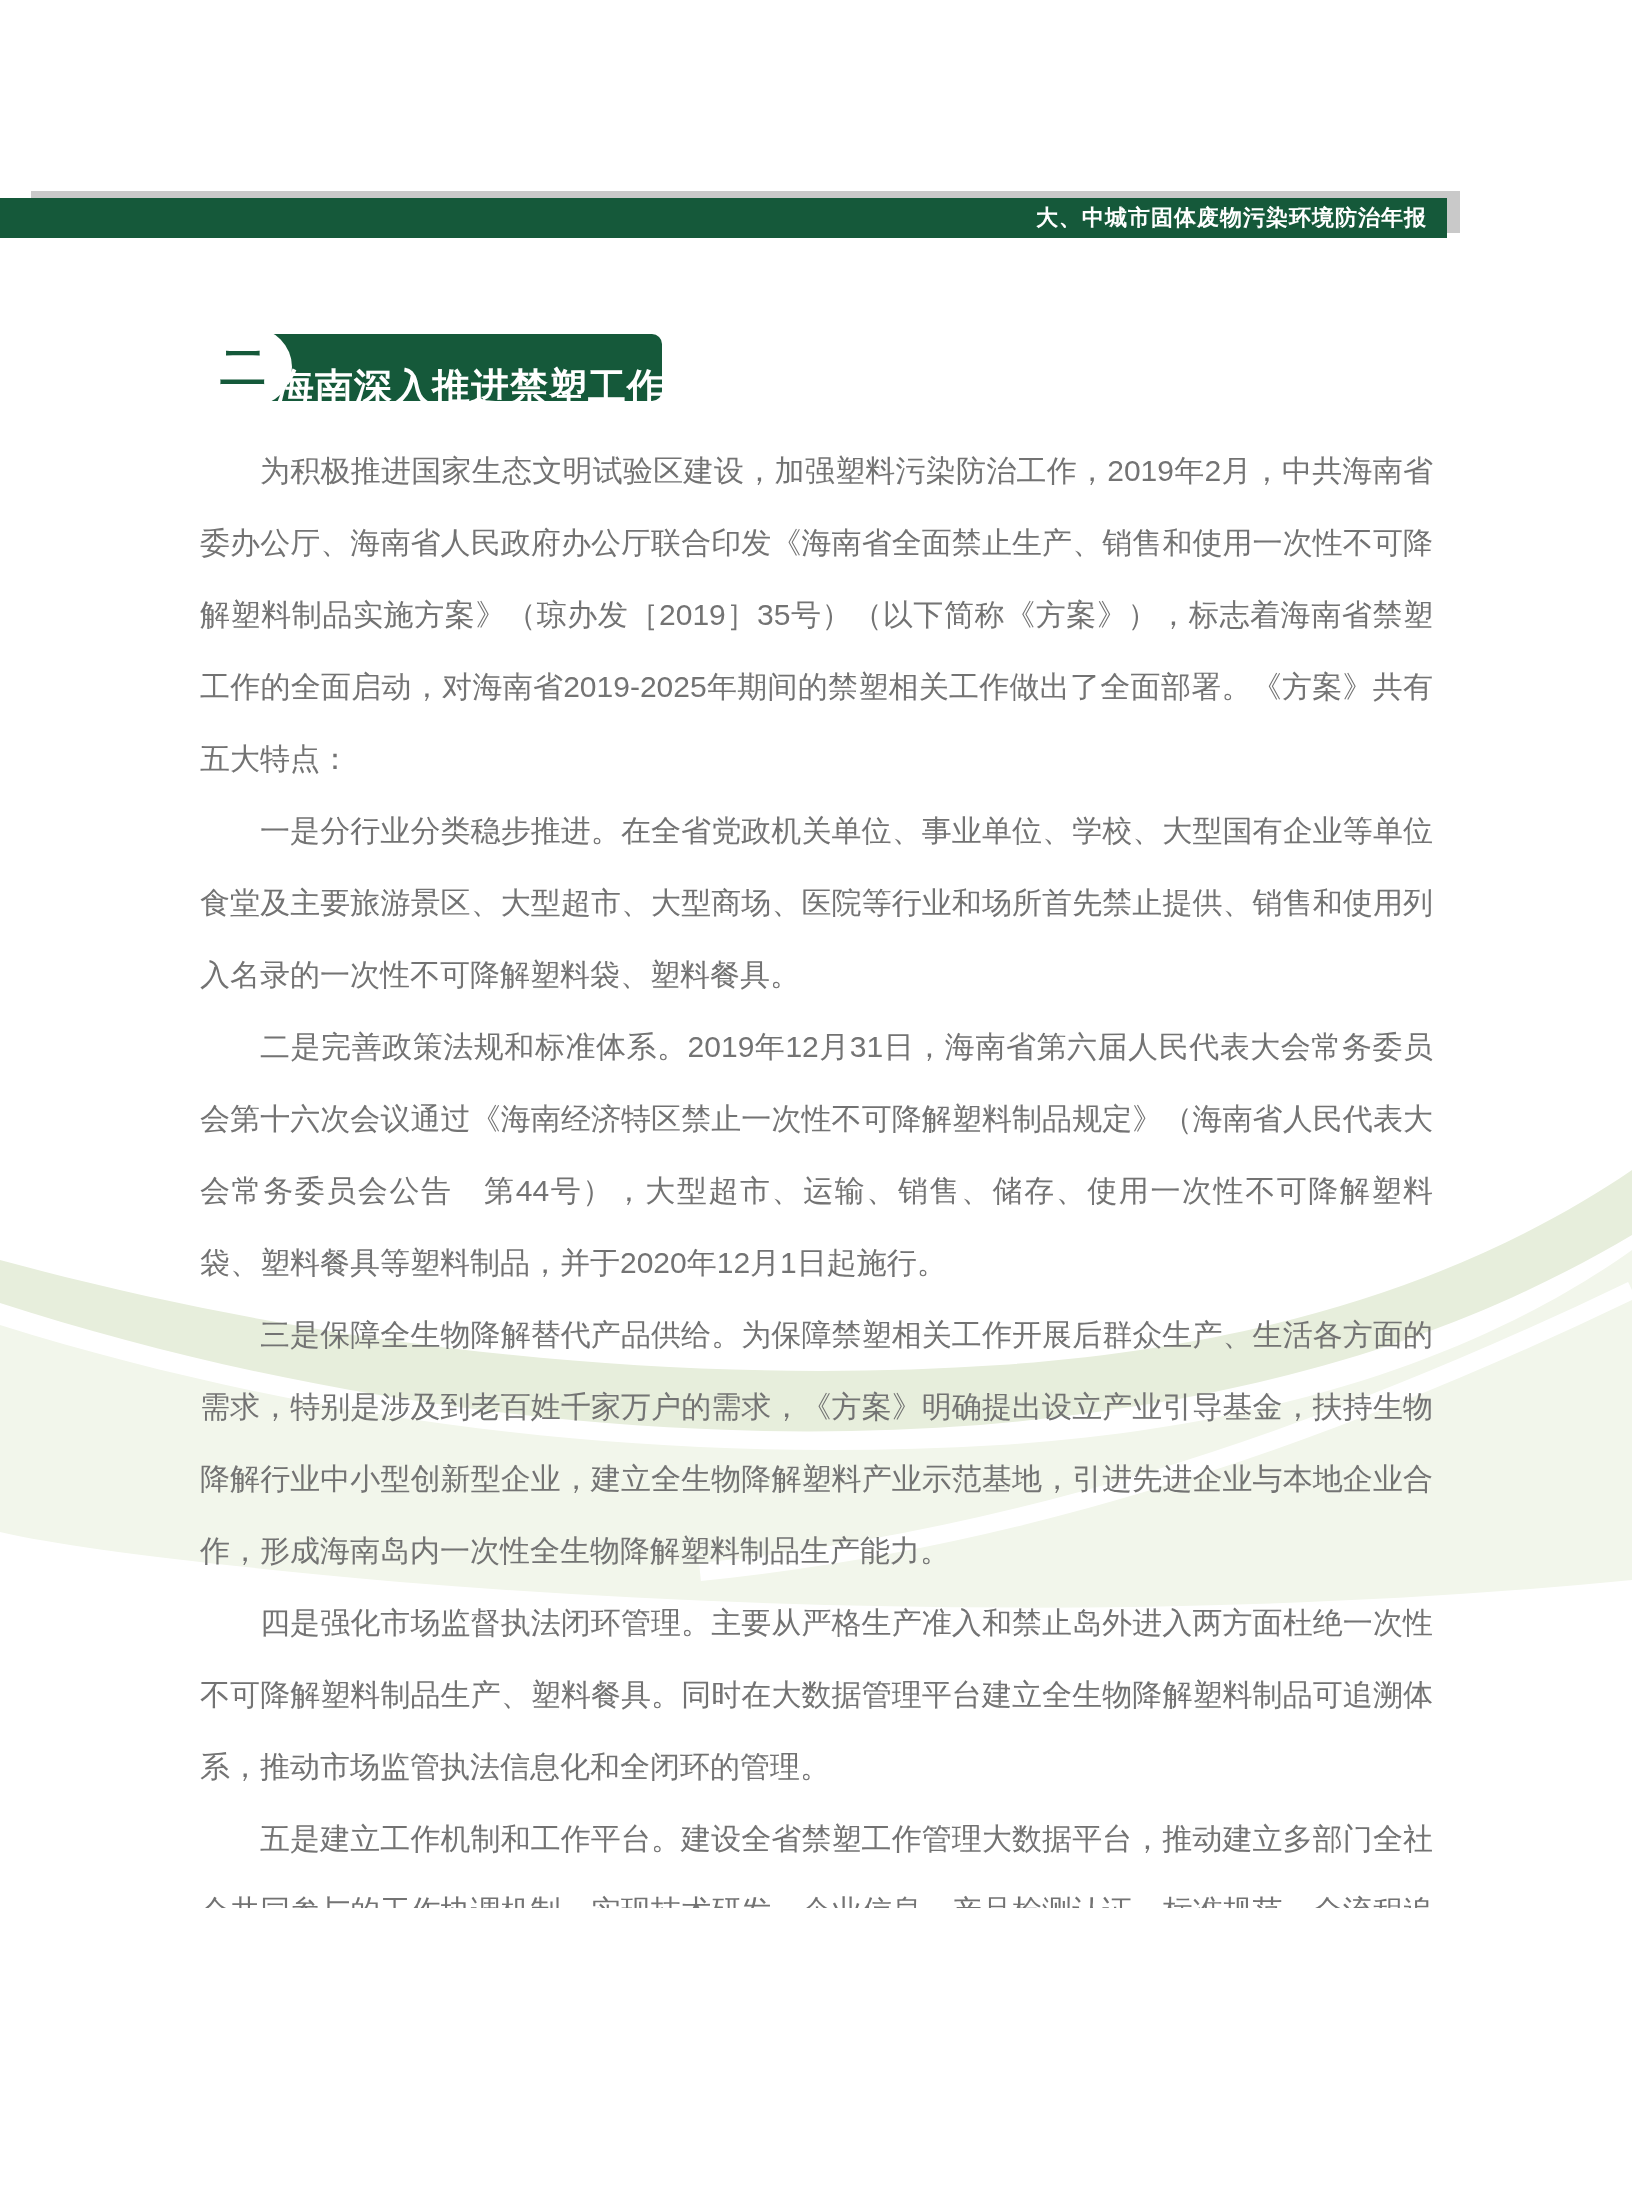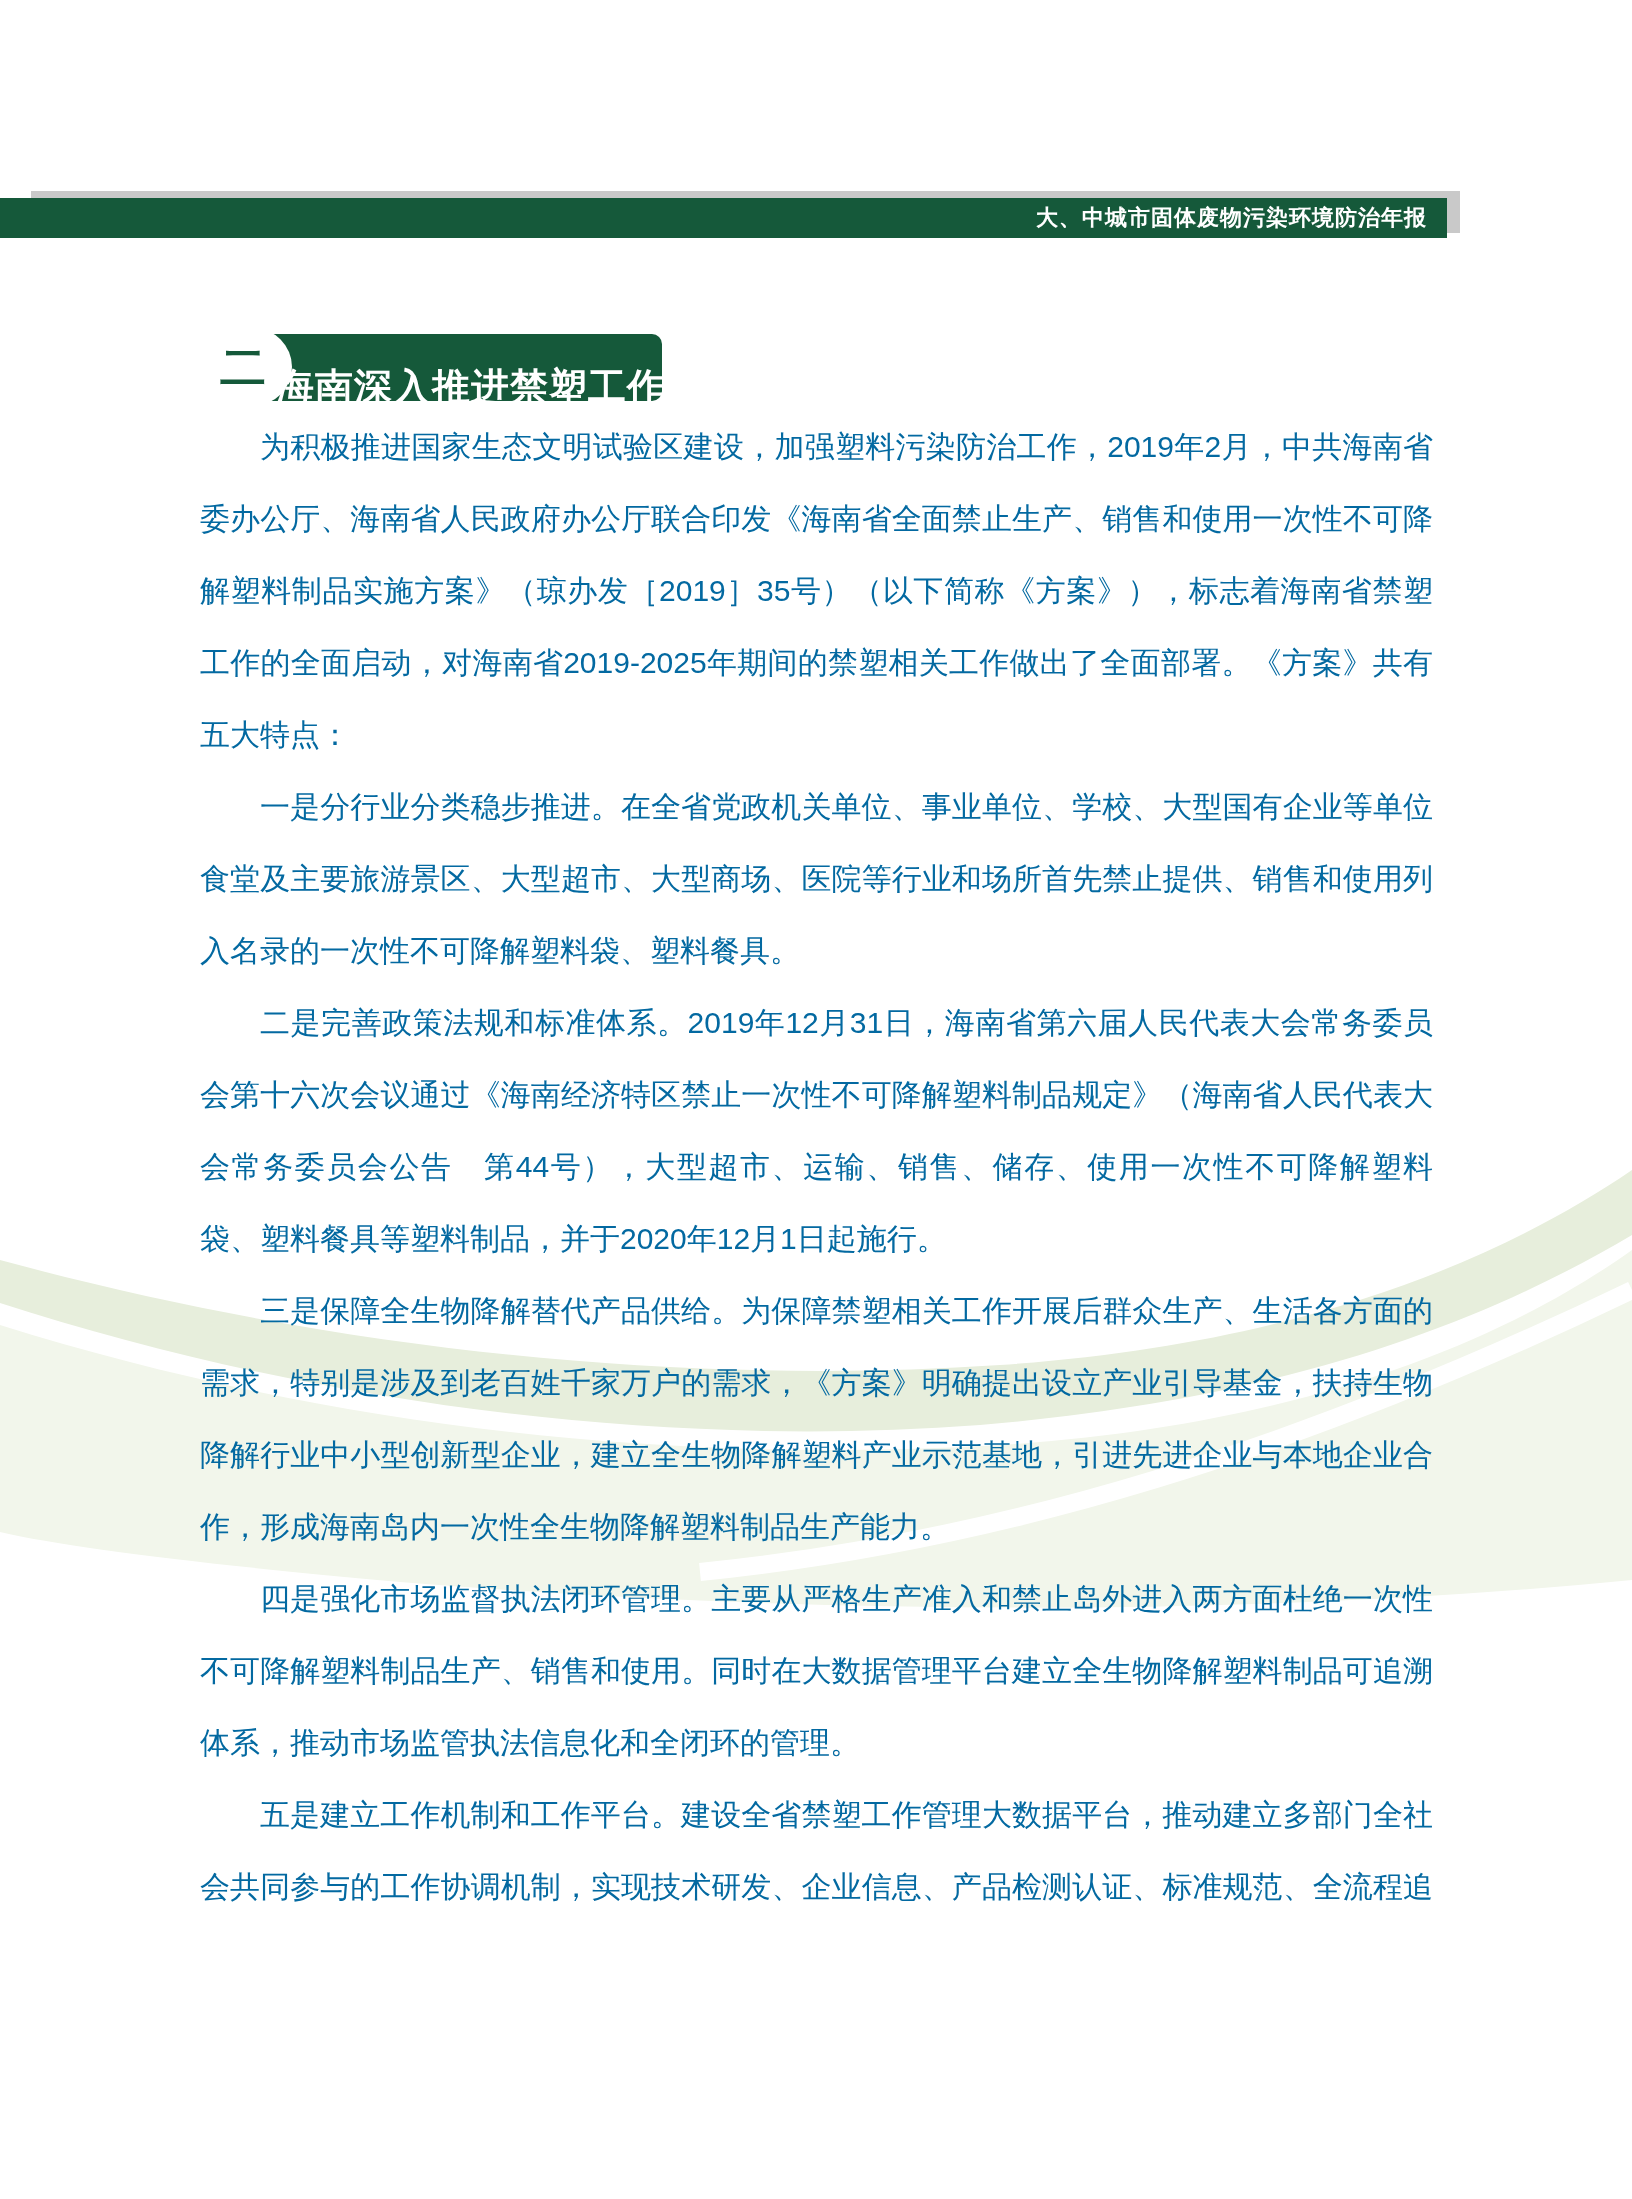--- a/index.html
+++ b/index.html
@@ -80,23 +80,23 @@
     color: #15593a;
     font-size: 46px;
     font-weight: bold;
     transform: translateX(-10px);
     line-height: 1;
   }
 
   
   .body-text {
     position: absolute;
-    left: 200px; top: 411px;
+    left: 200px; top: 435px;
     width: 1233px;
-    color: #0369a1;
+    color: #737373;
     font-size: 30px;
     line-height: 72px;
     text-align: justify;
     text-justify: inter-character;
     z-index: 3;
   }
   .body-text p {
     margin: 0;
     text-indent: 2em;
   }
@@ -132,19 +132,19 @@
   </div>
   <div class="section-circle">
     <span class="section-number">二</span>
   </div>
 
   <div class="body-text">
     <p>为积极推进国家生态文明试验区建设，加强塑料污染防治工作，2019年2月，中共海南省委办公厅、海南省人民政府办公厅联合印发《海南省全面禁止生产、销售和使用一次性不可降解塑料制品实施方案》（琼办发［2019］35号）（以下简称《方案》），标志着海南省禁塑工作的全面启动，对海南省2019-2025年期间的禁塑相关工作做出了全面部署。《方案》共有五大特点：</p>
     <p>一是分行业分类稳步推进。在全省党政机关单位、事业单位、学校、大型国有企业等单位食堂及主要旅游景区、大型超市、大型商场、医院等行业和场所首先禁止提供、销售和使用列入名录的一次性不可降解塑料袋、塑料餐具。</p>
     <p>二是完善政策法规和标准体系。2019年12月31日，海南省第六届人民代表大会常务委员会第十六次会议通过《海南经济特区禁止一次性不可降解塑料制品规定》（海南省人民代表大会常务委员会公告　第44号），大型超市、运输、销售、储存、使用一次性不可降解塑料袋、塑料餐具等塑料制品，并于2020年12月1日起施行。</p>
     <p>三是保障全生物降解替代产品供给。为保障禁塑相关工作开展后群众生产、生活各方面的需求，特别是涉及到老百姓千家万户的需求，《方案》明确提出设立产业引导基金，扶持生物降解行业中小型创新型企业，建立全生物降解塑料产业示范基地，引进先进企业与本地企业合作，形成海南岛内一次性全生物降解塑料制品生产能力。</p>
-    <p>四是强化市场监督执法闭环管理。主要从严格生产准入和禁止岛外进入两方面杜绝一次性不可降解塑料制品生产、销售和使用。同时在大数据管理平台建立全生物降解塑料制品可追溯体系，推动市场监管执法信息化和全闭环的管理。</p>
+    <p>四是强化市场监督执法闭环管理。主要从严格生产准入和禁止岛外进入两方面杜绝一次性不可降解塑料制品生产、塑料餐具。同时在大数据管理平台建立全生物降解塑料制品可追溯体系，推动市场监管执法信息化和全闭环的管理。</p>
     <p>五是建立工作机制和工作平台。建设全省禁塑工作管理大数据平台，推动建立多部门全社会共同参与的工作协调机制，实现技术研发、企业信息、产品检测认证、标准规范、全流程追溯、监管执法、监督举报等信息在统一平台进行管理和调度。</p>
   </div>
 
   <div class="page-number">32</div>
 
 </div>
 
 </body></html>

